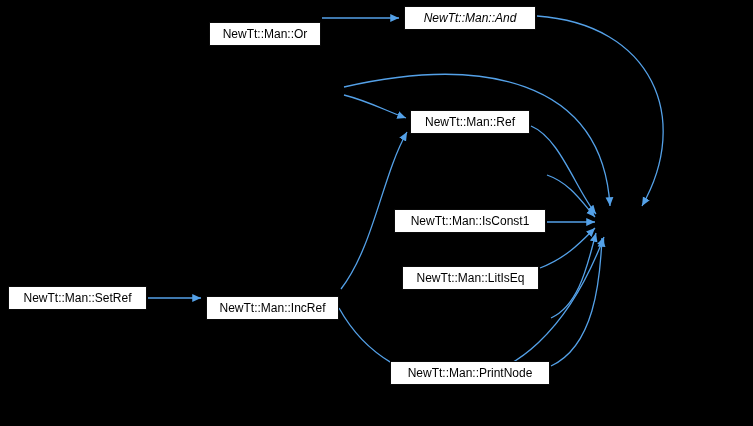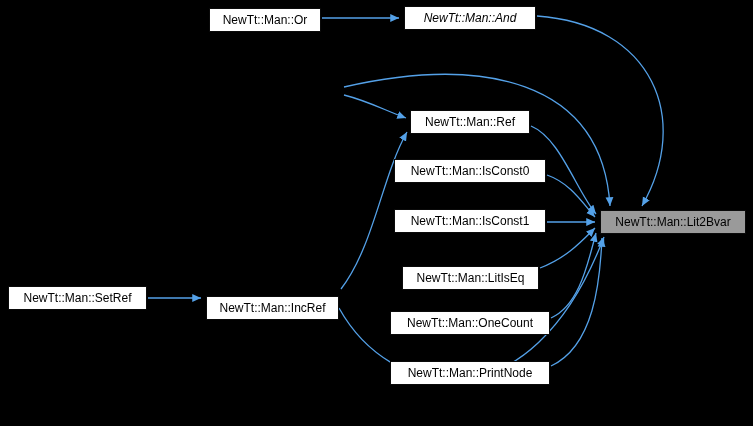--- a/index.html
+++ b/index.html
@@ -49,36 +49,33 @@
     <path class="edge" d="M 547,175 C 570,183 582,202 595,217" marker-end="url(#arrow)" stroke="#54a1e8"></path>
     <path class="edge" d="M 547,222 H 595" marker-end="url(#arrow)" stroke="#54a1e8"></path>
     <path class="edge" d="M 540,268 C 566,258 580,243 595,228" marker-end="url(#arrow)" stroke="#54a1e8"></path>
     <path class="edge" d="M 551,318 C 580,305 588,262 596,233" marker-end="url(#arrow)" stroke="#54a1e8"></path>
     <path class="edge" d="M 551,366 C 594,346 600,282 602,238" marker-end="url(#arrow)" stroke="#54a1e8"></path>
     <path class="edge" d="M 148,298 H 201" marker-end="url(#arrow)" stroke="#54a1e8"></path>
     <path class="edge" d="M 341,289 C 374,246 382,176 407,132" marker-end="url(#arrow)" stroke="#54a1e8"></path>
     <path class="edge" d="M 339,308 C 390,400 530,430 604,237" marker-end="url(#arrow)" stroke="#54a1e8"></path>
   </svg>
 
-  <div class="node" style="left:209px;top:8px;width:112px;">NewTt::Man::Or</div>
+  <div class="node" style="left:209px;top:22px;width:112px;">NewTt::Man::Or</div>
 
   <div class="node" style="left:404px;top:6px;width:132px;font-style:italic;">NewTt::Man::And</div>
 
 
   <div class="node" style="left:410px;top:110px;width:120px;">NewTt::Man::Ref</div>
 
-  <div class="node" style="left:394px;top:159px;width:152px;">NewTt::Man::IsConst0</div>
 
   <div class="node" style="left:394px;top:209px;width:152px;">NewTt::Man::IsConst1</div>
 
   <div class="node" style="left:402px;top:266px;width:137px;">NewTt::Man::LitIsEq</div>
 
-  <div class="node" style="left:390px;top:311px;width:160px;">NewTt::Man::OneCount</div>
 
   <div class="node" style="left:390px;top:361px;width:160px;">NewTt::Man::PrintNode</div>
 
   <div class="node" style="left:8px;top:286px;width:139px;">NewTt::Man::SetRef</div>
 
   <div class="node" style="left:206px;top:286px;width:133px;margin-top:10px;">NewTt::Man::IncRef</div>
 
-  <div class="node node--highlight" style="left:600px;top:210px;width:146px;">NewTt::Man::Lit2Bvar</div>
 
 </div>
 
 </body></html>

